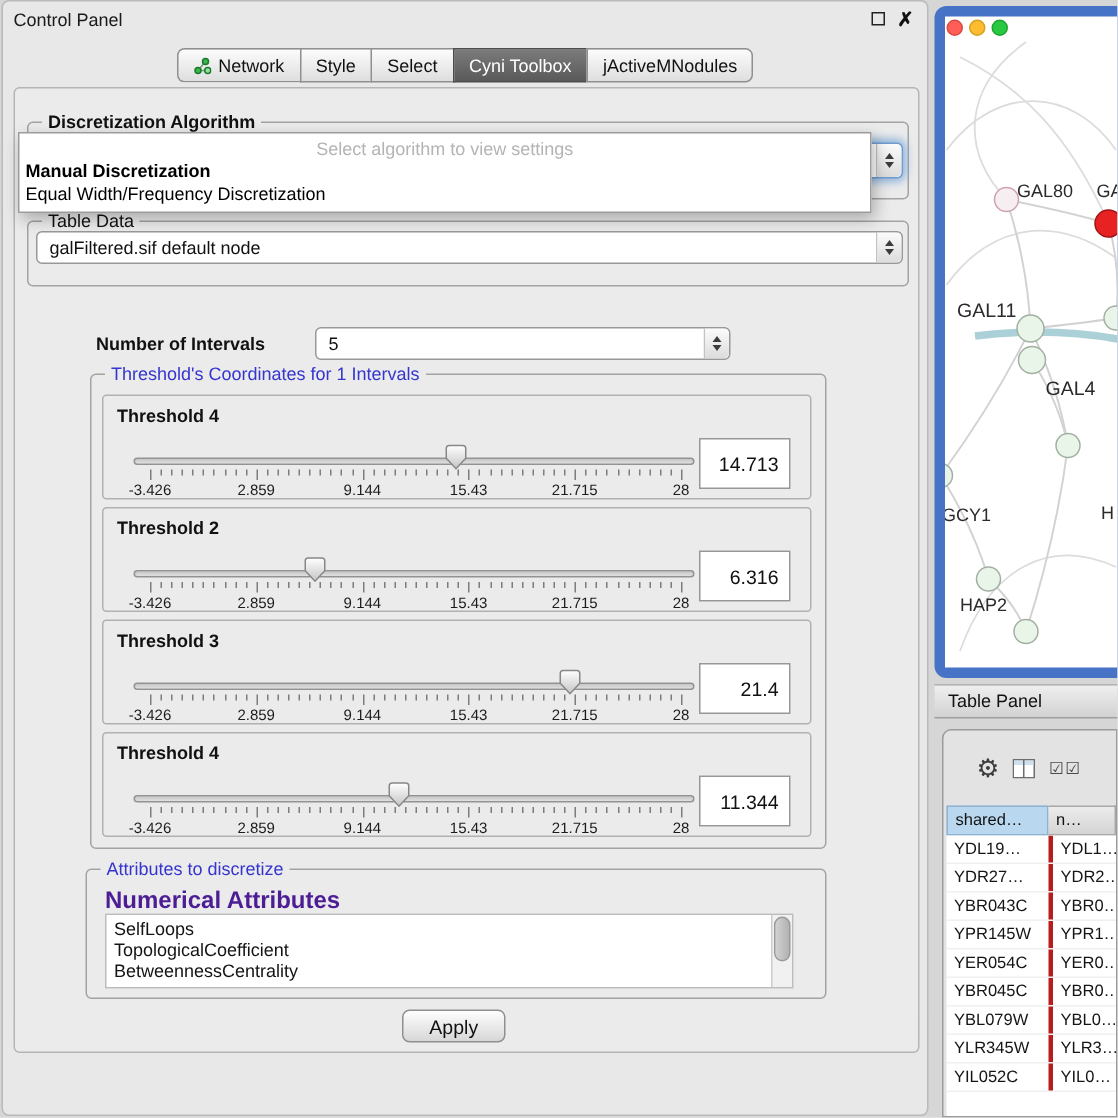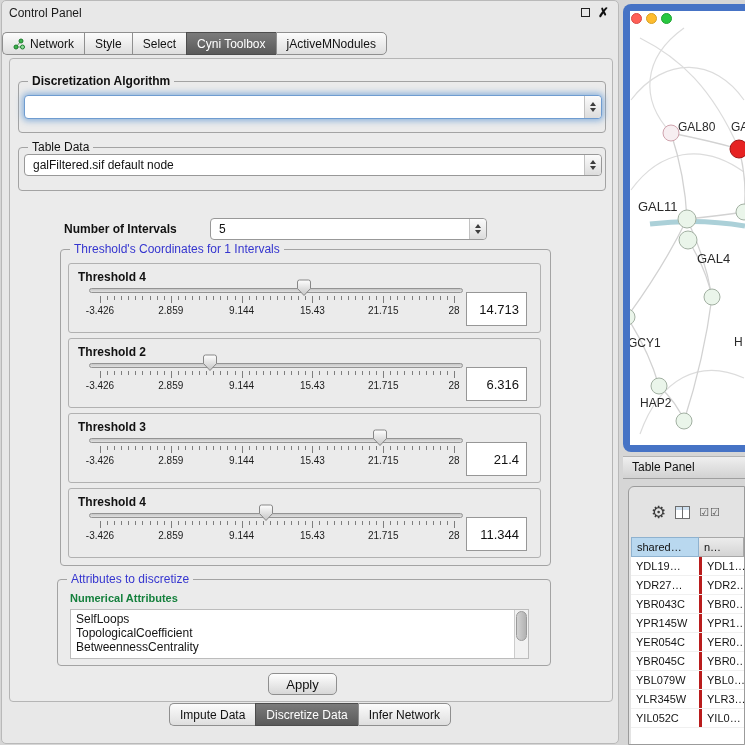--- a/index.html
+++ b/index.html
@@ -7,21 +7,21 @@
   body{font-family:"Liberation Sans",sans-serif;background:#d6d6d6}
   .page{position:relative;width:595px;height:745px}
 
   
   .control-panel{position:absolute;left:1px;top:0;width:618px;height:744px;background:#e8e8e8;border:1px solid #b9b9b9;border-radius:5px}
   .cp-titlebar{position:absolute;left:0;top:0;right:0;height:20px;padding:3px 9px 0 7px;font-size:12px;color:#1a1a1a;display:flex;justify-content:space-between;align-items:center}
   .cp-win-icons{display:flex;gap:8px;align-items:center}
   .float-box{width:9px;height:9px;border:1.5px solid #222;display:inline-block;background:transparent}
   .close-x{font-size:13px;font-weight:bold;color:#111;line-height:1}
 
-  .tabbar{position:absolute;top:31px;left:0;right:0;display:flex;}
+  .tabbar{position:absolute;top:31px;left:0;right:0;display:flex;justify-content:center}
   .tab{display:flex;align-items:center;gap:5px;font-size:12px;color:#111;padding:0 10px;background:linear-gradient(#fcfcfc,#dedede);border:1px solid #8f8f8f;border-right:none;height:23px;white-space:nowrap}
   .tab:first-child{border-radius:5px 0 0 5px}
   .tab:last-child{border-right:1px solid #8f8f8f;border-radius:0 5px 5px 0}
   .tab.selected{background:linear-gradient(#7b7b7b,#5a5a5a);color:#fff;border-color:#4c4c4c}
   .tab-icon{display:inline-flex;line-height:0}
 
   .cp-inner{position:absolute;left:7px;top:57px;width:604px;height:644px;background:#ebebeb;border:1px solid #b5b5b5;border-radius:4px}
 
   .group{position:absolute;border:1px solid #a3a3a3;border-radius:4px}
   .legend{position:absolute;top:-8px;left:9px;background:#ebebeb;padding:0 4px;font-size:12px;color:#111;white-space:nowrap}
@@ -46,32 +46,32 @@
   .td-group{left:8px;top:88px;width:588px;height:44px}
   .td-combo{left:14px;top:95px;width:578px;height:22px}
 
   .interval-group{left:38px;top:142px;width:517px;height:370px}
   .num-label{position:absolute;left:54px;top:163px;font-size:12px;font-weight:bold;color:#111}
   .num-combo{left:200px;top:159px;width:277px;height:22px}
   .thr-group{left:50px;top:190px;width:491px;height:317px}
 
   .th-box{position:absolute;left:58px;width:473px;height:70px;border:1px solid #b1b1b1;border-radius:3px}
   .th-label{position:absolute;left:9px;top:6px;font-size:12px;font-weight:bold;color:#111}
-  .th-slider{position:absolute;left:20px;top:13px;width:378px;height:38px}
+  .th-slider{position:absolute;left:20px;top:30px;width:378px;height:38px}
   .track{position:absolute;left:0;right:4px;top:11px;height:5px;background:linear-gradient(#c6c6c6,#e0e0e0);border:1px solid #939393;border-radius:3px}
   .ticks{position:absolute;left:11px;top:19px;width:354px;height:30px}
   .ticks i{position:absolute;top:0;width:1px;background:#7d7d7d}
   .ticks i.min{height:4px}
   .ticks i.maj{height:7px}
   .scale-label{position:absolute;top:9px;font-size:10px;color:#1c1c1c;transform:translateX(-50%);white-space:nowrap}
   .thumb{position:absolute;top:2px;transform:translateX(-50%);width:15px;height:18px;line-height:0}
   .th-value{position:absolute;right:13px;top:28px;width:61px;height:34px;background:#fff;border:1px solid #979797;font-size:13px;color:#111;display:flex;align-items:center;justify-content:flex-end;padding-right:7px}
 
   .attrs-group{left:47px;top:520px;width:494px;height:87px}
-  .attr-label{position:absolute;left:60px;top:533px;font-size:11px;font-weight:bold;color:#15803d}
+  .attr-label{position:absolute;left:60px;top:533px;font-size:16px;font-weight:bold;color:#4c1d95}
   .attr-list{position:absolute;left:60px;top:550px;width:459px;height:50px;background:#fff;border:1px solid #bcbcbc;overflow:hidden;padding:2px 14px 0 5px}
   .attr-item{font-size:12px;line-height:14px;color:#141414;white-space:nowrap}
   .attr-scroll{position:absolute;left:504px;top:551px;width:14px;height:48px;background:#f1f1f1;border-left:1px solid #ccc}
   .attr-scroll .sthumb{position:absolute;left:1px;top:1px;width:11px;height:30px;background:linear-gradient(90deg,#d2d2d2,#b2b2b2);border:1px solid #9a9a9a;border-radius:6px}
 
   .apply-btn{position:absolute;left:258px;top:614px;width:69px;height:22px;border:1px solid #8f8f8f;border-radius:5px;background:linear-gradient(#fefefe,#d7d7d7);font-size:13px;color:#111;display:flex;align-items:center;justify-content:center;cursor:default}
 
   .bottom-tabbar{position:absolute;top:702px;left:0;right:0;display:flex;justify-content:center}
 
   
@@ -146,20 +146,27 @@
         <span class="legend bold">Discretization Algorithm</span>
       </div>
       <div class="combo algo-combo">
         <span class="combo-text"></span>
         <span class="stepper">
             <i class="up"></i>
             <i class="dn"></i>
           </span>
       </div>
 
+      <div class="algo-dropdown">
+        <div class="dd-placeholder">Select algorithm to view settings</div>
+        <div id="ddItems">
+            <div class="dd-item bold">Manual Discretization</div>
+            <div class="dd-item">Equal Width/Frequency Discretization</div>
+          </div>
+      </div>
 
       <div class="group td-group">
         <span class="legend">Table Data</span>
       </div>
       <div class="combo td-combo">
         <span class="combo-text">galFiltered.sif default node</span>
         <span class="stepper">
             <i class="up"></i>
             <i class="dn"></i>
           </span>
@@ -489,31 +496,20 @@
           <div class="attr-item">TopologicalCoefficient</div>
           <div class="attr-item">BetweennessCentrality</div>
         </div>
       <div class="attr-scroll">
           <span class="sthumb"></span>
         </div>
 
       <div class="apply-btn">Apply</div>
     </div>
 
-    <div class="bottom-tabbar" id="bottomTabs">
-        <div class="tab">
-          <span>Impute Data</span>
-        </div>
-        <div class="tab selected">
-          <span>Discretize Data</span>
-        </div>
-        <div class="tab">
-          <span>Infer Network</span>
-        </div>
-      </div>
   </div>
 
   <div class="net-window">
     <div class="net-canvas">
       <span class="light r"></span>
       <span class="light y"></span>
       <span class="light g"></span>
       <svg id="netSvg" width="115" height="434" viewBox="630 11 115 434">
           <path d="M631,100 C665,55 715,58 744,100" fill="none" stroke="#dcdcdc" stroke-width="1.2"></path>
           <path d="M631,190 C660,150 702,142 744,172" fill="none" stroke="#dcdcdc" stroke-width="1.2"></path>

